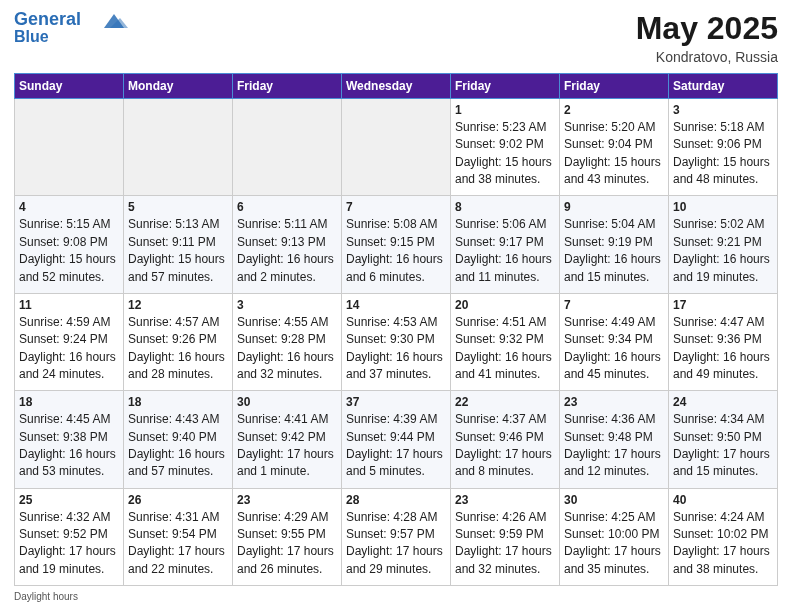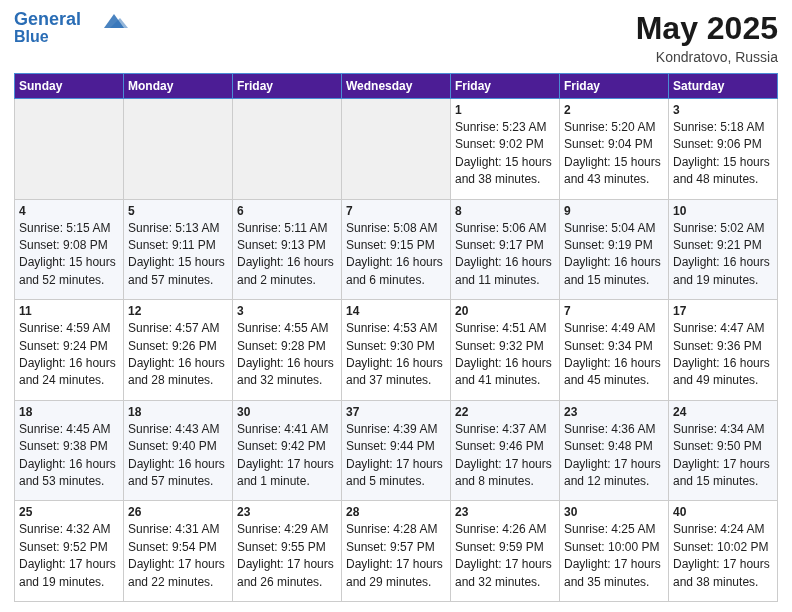--- a/index.html
+++ b/index.html
@@ -266,13 +266,14 @@
             <div class="day-info">Sunrise: 4:25 AM<br>Sunset: 10:00 PM<br>Daylight: 17 hours<br>and 35 minutes.</div>
           </td>
           <td>
             <span class="day-num">40</span>
             <div class="day-info">Sunrise: 4:24 AM<br>Sunset: 10:02 PM<br>Daylight: 17 hours<br>and 38 minutes.</div>
           </td>
         </tr>
       </tbody>
   </table>
 
+  <div class="footer-note">Daylight hours</div>
 </div>
 
 </body></html>

